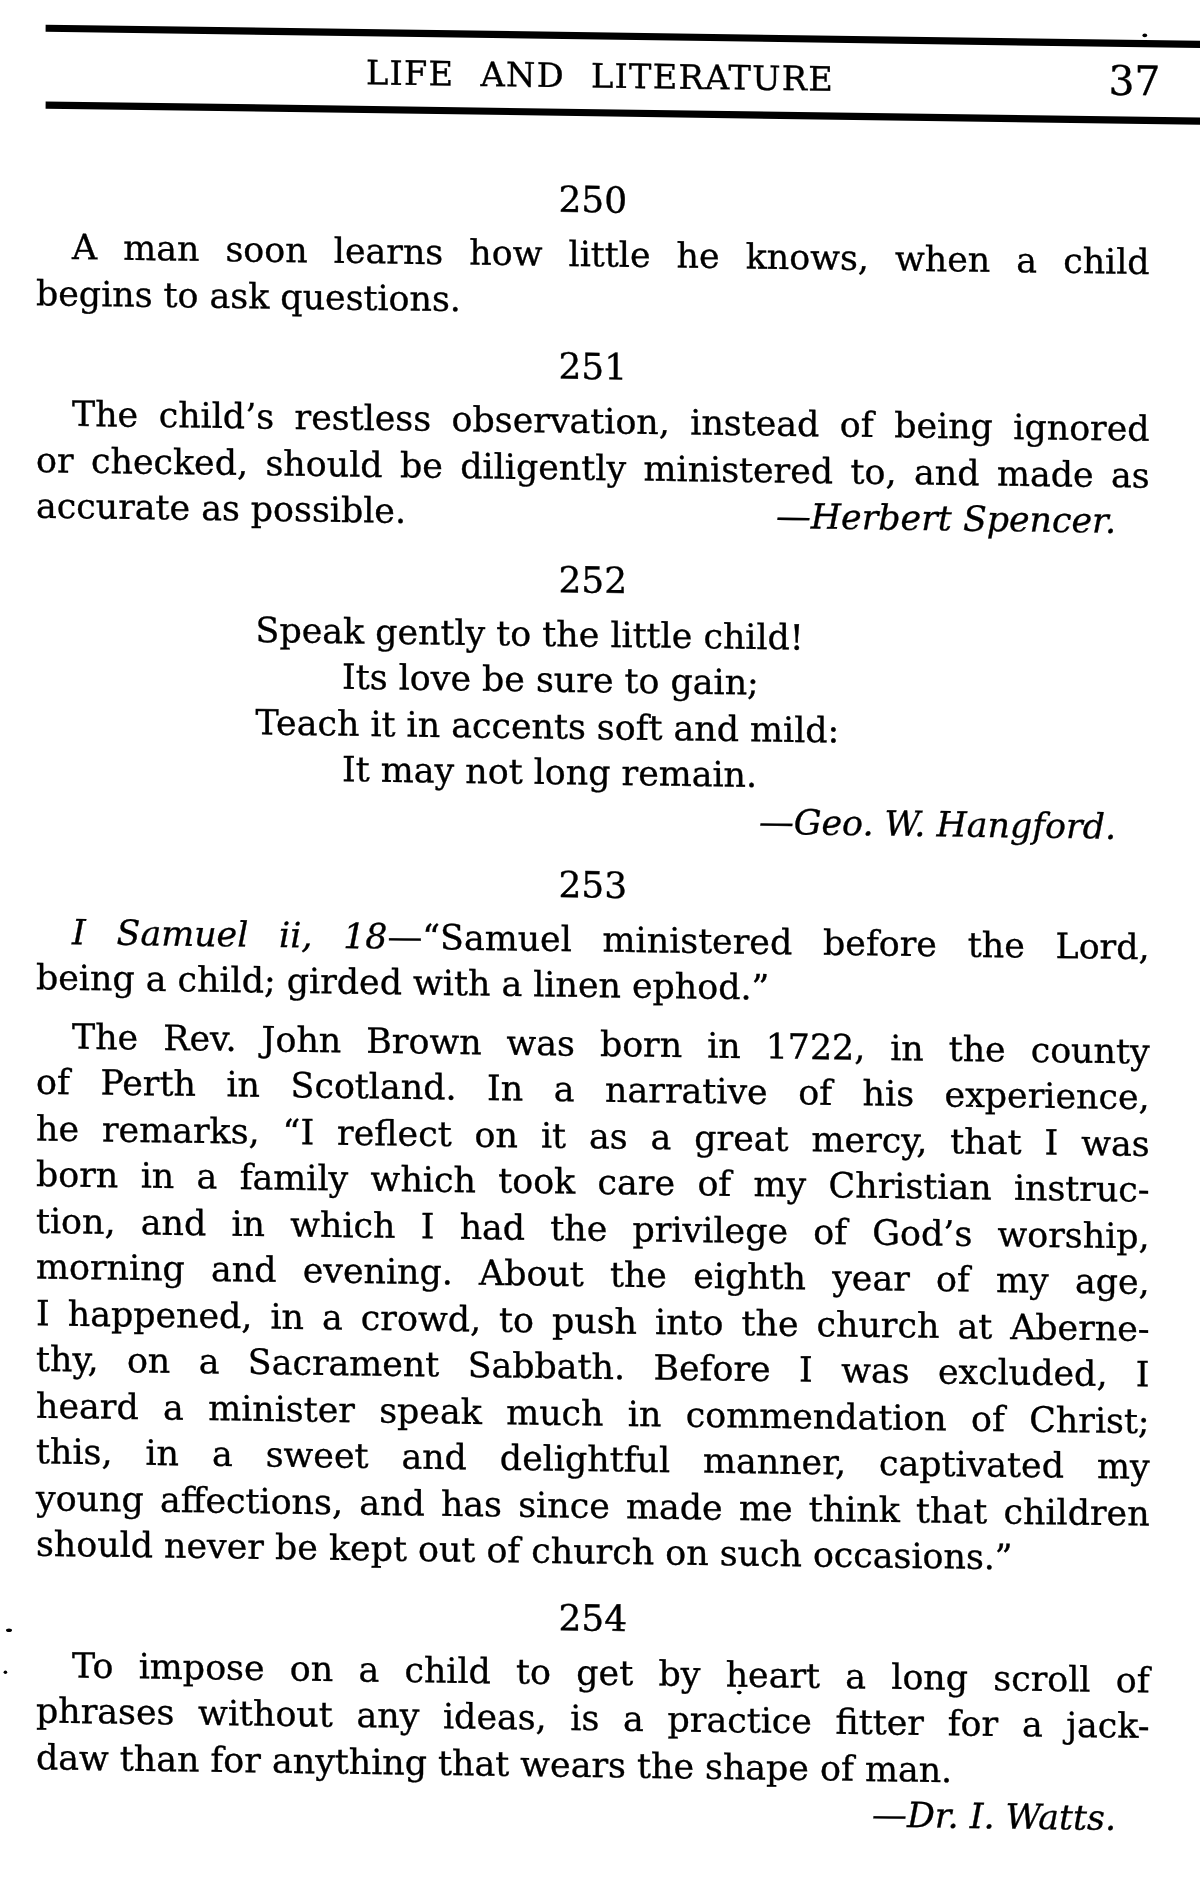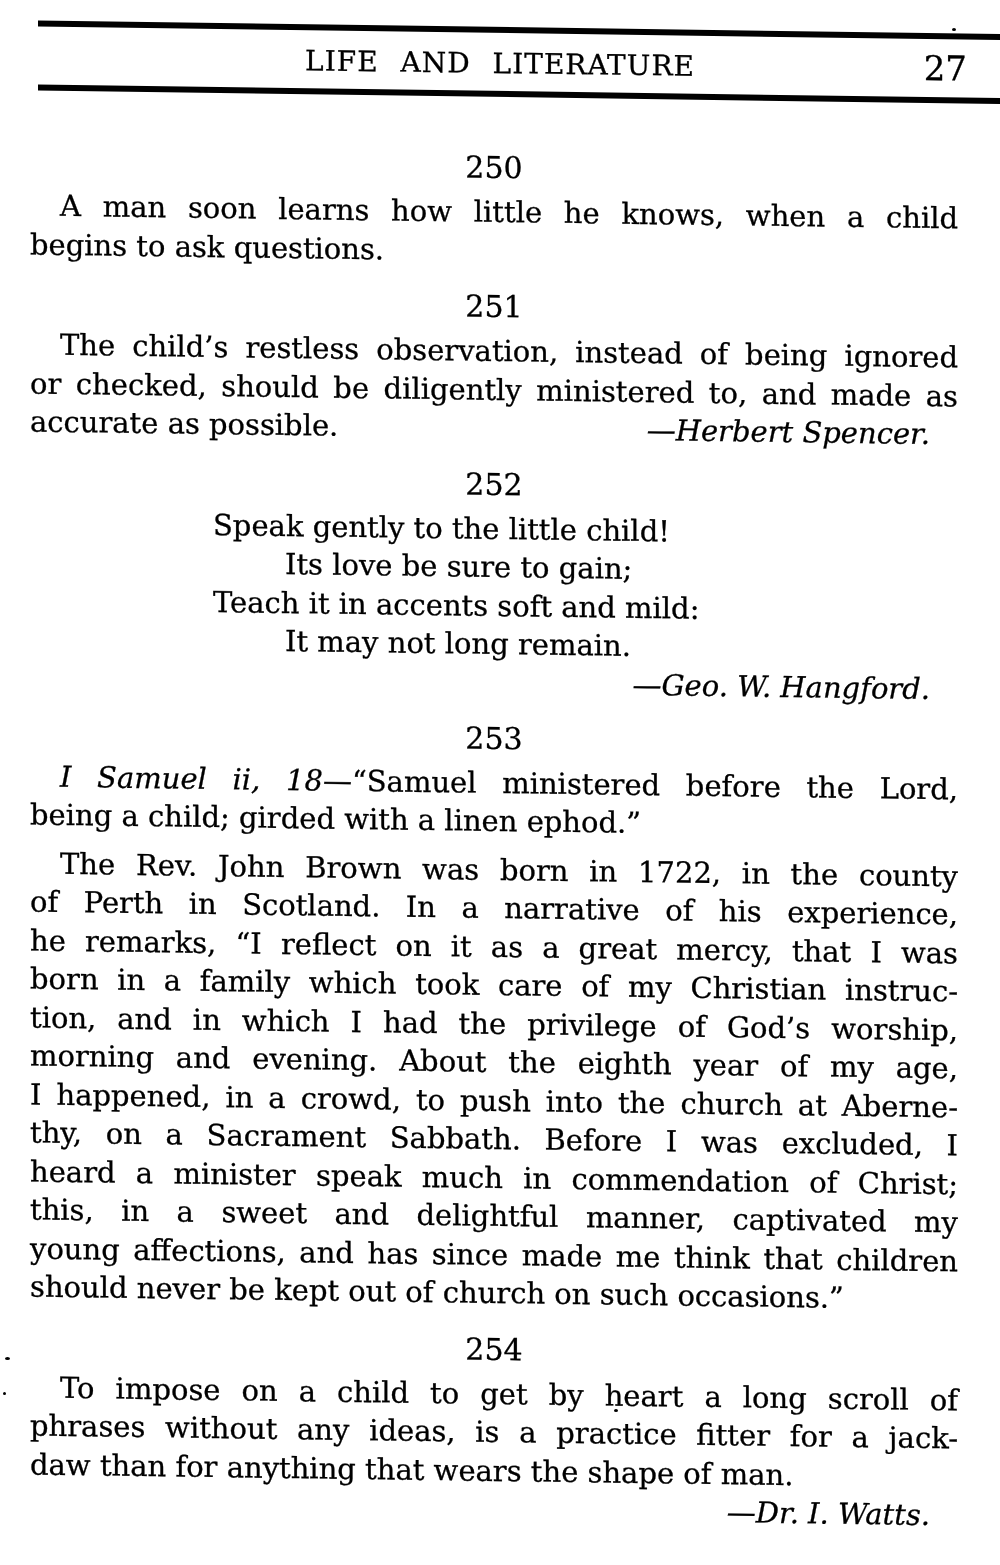--- a/index.html
+++ b/index.html
@@ -51,21 +51,21 @@
   .speck.s4 { left: 614px; top: 1389px; width: 4px; height: 3px; }
 </style>
 </head>
 <body>
 
 <div class="page">
   <div class="tilt">
     <div class="rule top"></div>
     <div class="header-row">
       <div class="title">LIFE AND LITERATURE</div>
-      <div class="page-num">27</div>
+      <div class="page-num">37</div>
     </div>
     <div class="rule bottom"></div>
     <div class="sections">
         <section class="qsection">
           <div class="section-number">250</div>
           <div class="para prose indent">
             <div class="line just">A man soon learns how little he knows, when a child</div>
             <div class="line lastline">begins to ask questions.</div>
           </div>
         </section>

